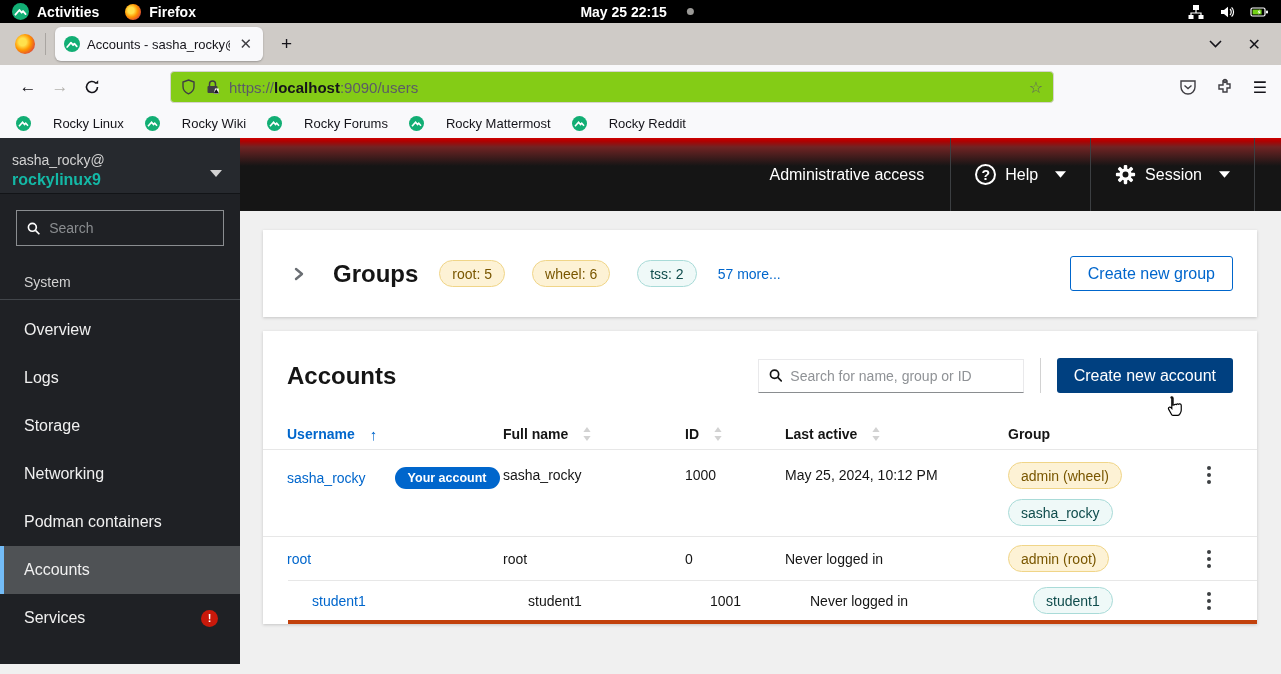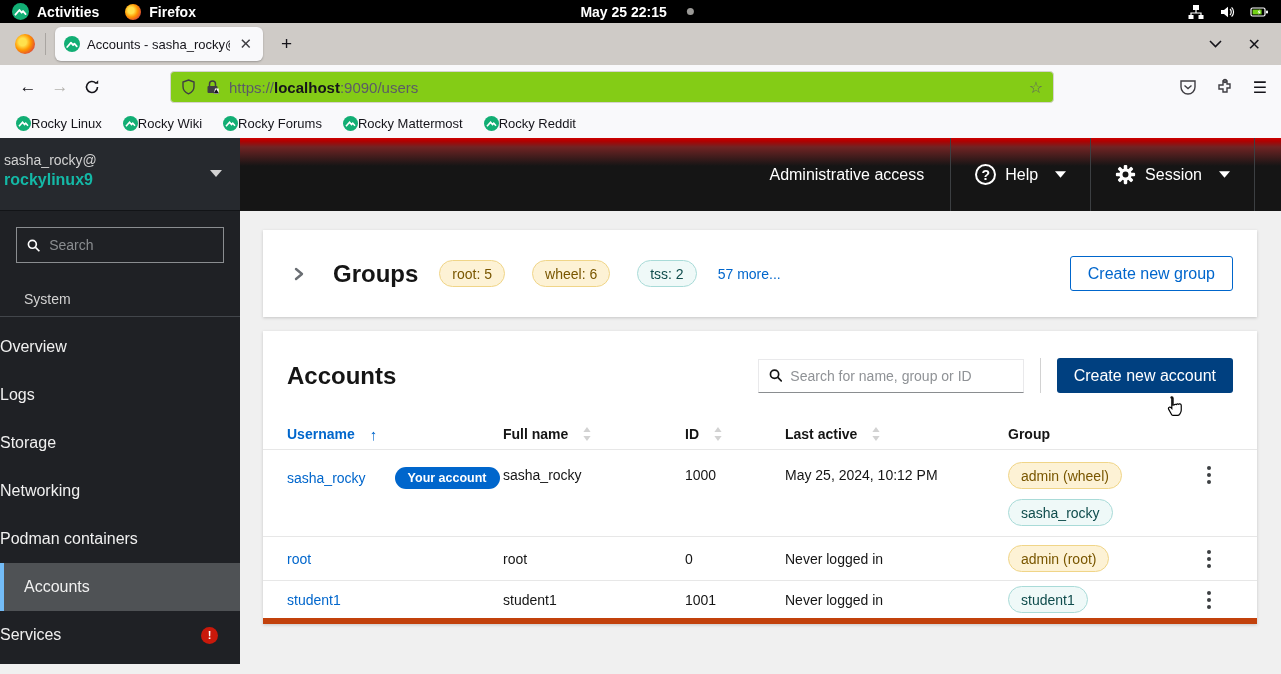--- a/index.html
+++ b/index.html
@@ -32,37 +32,37 @@
   .nav-btn.disabled { color:#b4b2ae; }
   .url-bar { margin-left:62px; width:884px; height:32px; background:#84cc16; border:1px solid #d5d3cf; border-radius:4px; display:flex; align-items:center; padding:0 10px; gap:9px; font-size:15px; }
   .url-text { color:#5b5b66; white-space:nowrap; overflow:hidden; flex:1; }
   .url-text b { color:#15141a; font-weight:700; }
   .url-star { color:#5b5b66; font-size:16px; }
   .toolbar-right { margin-left:auto; display:flex; align-items:center; gap:19px; color:#3f3e43; }
   .hamburger { font-size:16px; color:#15141a; }
 
   
   .bookmarks-bar { height:29px; background:#f9f9fb; display:flex; align-items:center; gap:21px; padding:0 16px; font-size:13px; color:#15141a; }
-  .bm { display:flex; align-items:center; gap:0; }
+  .bm { display:flex; align-items:center; gap:22px; }
 
   
   .app { display:flex; height:526px; }
 
   
   .sidebar { width:240px; background:var(--sidebar-bg,#1f2125); color:#f0f0f0; flex:none; display:flex; flex-direction:column; }
-  .side-header { height:73px; background:var(--sidebar-header-bg,#26292e); padding:14px 4px 0; position:relative; border-bottom:1px solid #121417; }
+  .side-header { height:56px; background:var(--sidebar-header-bg,#26292e); padding:14px 12px 0; position:relative; border-bottom:1px solid #121417; }
   .side-user { font-size:14px; color:#d2d2d2; }
   .side-host { font-size:16px; font-weight:700; color:#14b8a6; margin-top:3px; }
   .side-caret { position:absolute; right:18px; top:32px; }
   .side-search { margin:16px 16px 0; height:36px; border:1px solid #8a8d90; display:flex; align-items:center; gap:9px; padding:0 10px; }
   .side-search input { background:transparent; border:0; outline:none; color:#fff; font-size:14px; width:100%; font-family:Liberation Sans, sans-serif; }
   .side-search input::placeholder { color:#8a8d90; }
   .side-section-label { padding:28px 24px 9px; font-size:14px; color:#d2d2d2; border-bottom:1px solid #42464b; }
   .side-nav { margin-top:6px; }
-  .nav-item { height:48px; display:flex; align-items:center; font-size:16px; color:#f0f0f0; cursor:pointer; }
+  .nav-item { height:48px; display:flex; align-items:center; padding-left:24px; font-size:16px; color:#f0f0f0; cursor:pointer; }
   .nav-item.selected { background:var(--nav-selected-bg,#4f5255); border-left:4px solid var(--nav-selected-border,#73bcf7); padding-left:20px; }
   .alert-badge { margin-left:auto; margin-right:22px; width:17px; height:17px; border-radius:50%; background:var(--alert-red,#c9190b); color:#fff; font-size:11px; font-weight:700; display:flex; align-items:center; justify-content:center; }
 
   
   .main { flex:1; display:flex; flex-direction:column; min-width:0; }
   .masthead { height:73px; background:linear-gradient(to bottom, #cf0000 0px, #b00000 3px, rgba(90,0,0,.85) 9px, var(--masthead-bg,#151515) 28px); color:#fff; display:flex; align-items:center; justify-content:flex-end; font-size:16px; }
   .mh-item { height:100%; display:flex; align-items:center; padding:0 24px; gap:9px; border-left:1px solid #3c3f42; cursor:pointer; }
   .mh-plain { border-left:none; padding-right:26px; }
   .mh-end { width:27px; height:100%; border-left:1px solid #3c3f42; }
   .help-ic { width:21px; height:21px; border:2px solid #fff; border-radius:50%; font-size:14px; font-weight:700; display:flex; align-items:center; justify-content:center; }
@@ -92,21 +92,21 @@
   .acc-search input::placeholder { color:#8f9296; }
   .v-div { width:1px; height:35px; background:#d2d2d2; margin:0 16px; }
 
   .table { margin-top:26px; }
   .trow, .thead { display:grid; grid-template-columns:216px 182px 100px 223px 1fr 44px; padding:0 16px 0 24px; align-items:center; }
   .thead { height:30px; font-size:14px; font-weight:700; color:#151515; }
   .thead .th { display:flex; align-items:center; gap:15px; }
   .th-sorted { color:var(--link,#0066cc); cursor:pointer; }
   .sort-asc { color:var(--link,#0066cc); font-weight:700; font-size:15px; }
   .trow { border-top:1px solid #e7e7e7; font-size:14px; color:#151515; min-height:44px; }
-  .trow:last-child { border-bottom:6px solid #c2410c; }
+  .trow:last-child { border-bottom:4px solid #c2410c;margin-left:25px; }
   .row-tall { height:87px; align-items:start; }
   .row-tall > .cell { padding-top:17px; }
   .row-tall > .cell-groups { padding-top:12px; }
   .cell-user { display:flex; align-items:center; gap:29px; }
   .user-link { color:var(--link,#0066cc); cursor:pointer; }
   .your-badge { background:var(--accent,#0066cc); color:#fff; font-size:12.5px; font-weight:700; padding:4px 13px; border-radius:13px; white-space:nowrap; }
   .cell-groups { display:flex; flex-direction:column; align-items:flex-start; gap:10px; }
   .kebab { display:flex; flex-direction:column; gap:3px; align-items:center; justify-content:center; width:24px; padding:4px 0; cursor:pointer; }
   .row-tall .kebab { margin-top:12px; }
   .kebab i { width:4px; height:4px; border-radius:50%; background:#3c3f42; }

